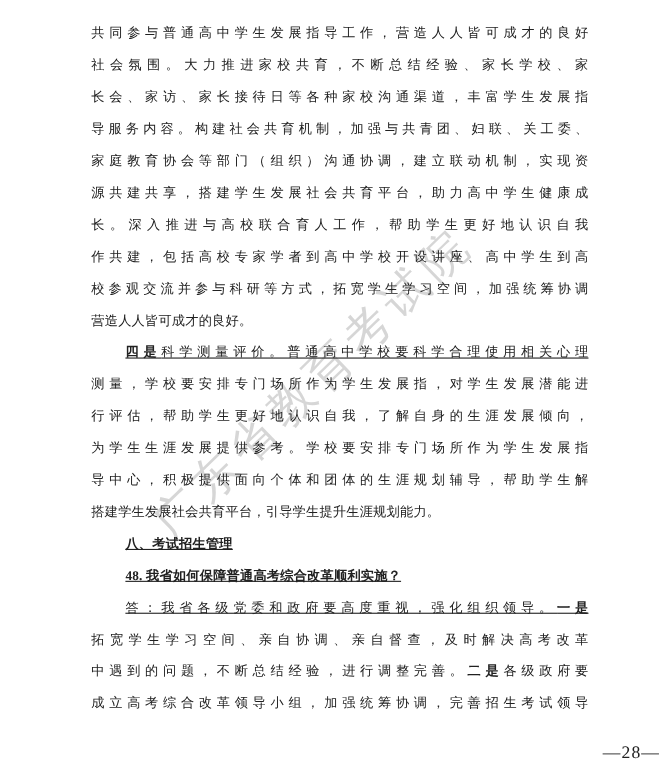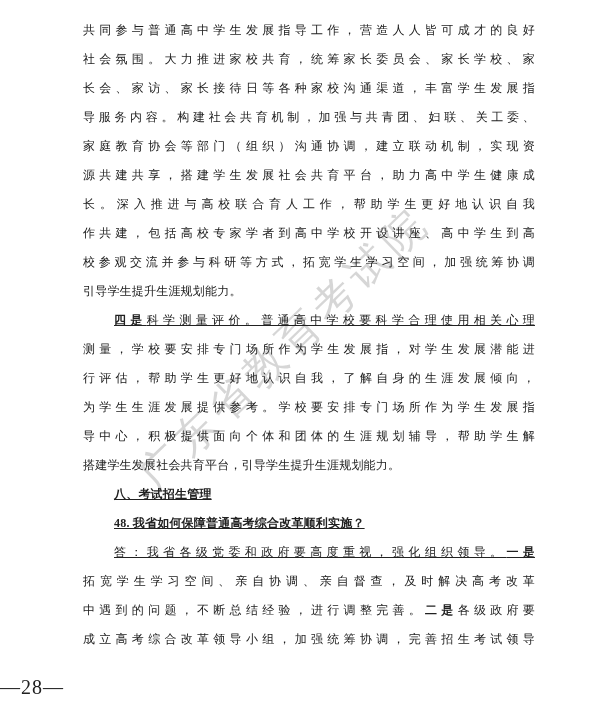--- a/index.html
+++ b/index.html
@@ -47,43 +47,43 @@
     text-align:justify;
     text-align-last:justify;
     text-justify:inter-character;
   }
   .line.indent{ text-indent:31px;text-decoration:underline; }
   .seg-bold{ font-weight:700; }
   .page-number{
     position:absolute;
     left:0;top:676px;
     width:600px;
-    text-align:left;
-    font-size:20px;
+    text-align:right;
+    font-size:16px;
     color:var(--text-color);
     letter-spacing:1px;
   }
 </style>
 </head>
 <body>
 
 <div class="page">
   <div class="watermark">广东省教育考试院</div>
 
   <div class="doc-body">
       <div class="line justify"><span>共同参与普通高中学生发展指导工作，营造人人皆可成才的良好</span></div>
-      <div class="line justify"><span>社会氛围。大力推进家校共育，统筹家长委员会、家长学校、家</span></div>
+      <div class="line justify"><span>社会氛围。大力推进家校共育，不断总结经验、家长学校、家</span></div>
       <div class="line justify"><span>长会、家访、家长接待日等各种家校沟通渠道，丰富学生发展指</span></div>
       <div class="line justify"><span>导服务内容。构建社会共育机制，加强与共青团、妇联、关工委、</span></div>
       <div class="line justify"><span>家庭教育协会等部门（组织）沟通协调，建立联动机制，实现资</span></div>
       <div class="line justify"><span>源共建共享，搭建学生发展社会共育平台，助力高中学生健康成</span></div>
       <div class="line justify"><span>长。深入推进与高校联合育人工作，帮助学生更好地认识自我</span></div>
       <div class="line justify"><span>作共建，包括高校专家学者到高中学校开设讲座、高中学生到高</span></div>
       <div class="line justify"><span>校参观交流并参与科研等方式，拓宽学生学习空间，加强统筹协调</span></div>
-      <div class="line"><span>引导学生提升生涯规划能力。</span></div>
+      <div class="line"><span>营造人人皆可成才的良好。</span></div>
       <div class="line justify indent"><span class="seg-bold">四是</span><span>科学测量评价。普通高中学校要科学合理使用相关心理</span></div>
       <div class="line justify"><span>测量，学校要安排专门场所作为学生发展指，对学生发展潜能进</span></div>
       <div class="line justify"><span>行评估，帮助学生更好地认识自我，了解自身的生涯发展倾向，</span></div>
       <div class="line justify"><span>为学生生涯发展提供参考。学校要安排专门场所作为学生发展指</span></div>
       <div class="line justify"><span>导中心，积极提供面向个体和团体的生涯规划辅导，帮助学生解</span></div>
       <div class="line"><span>搭建学生发展社会共育平台，引导学生提升生涯规划能力。</span></div>
       <div class="line indent"><span class="seg-bold">八、考试招生管理</span></div>
       <div class="line indent"><span class="seg-bold">48. 我省如何保障普通高考综合改革顺利实施？</span></div>
       <div class="line justify indent"><span>答：我省各级党委和政府要高度重视，强化组织领导。</span><span class="seg-bold">一是</span></div>
       <div class="line justify"><span>拓宽学生学习空间、亲自协调、亲自督查，及时解决高考改革</span></div>

